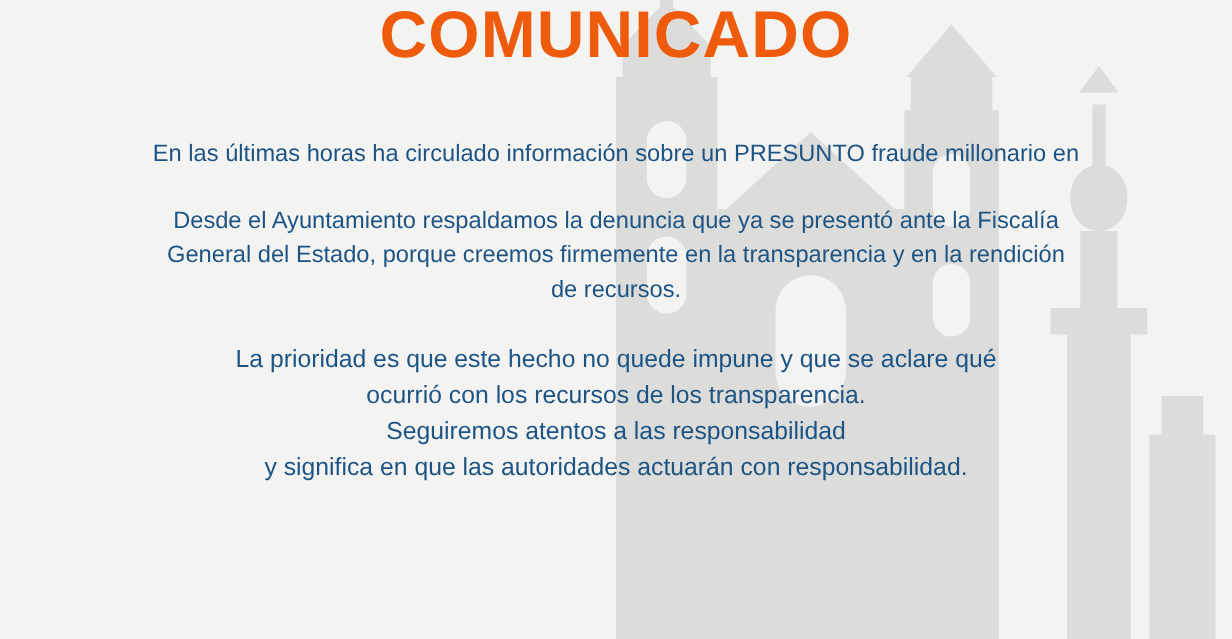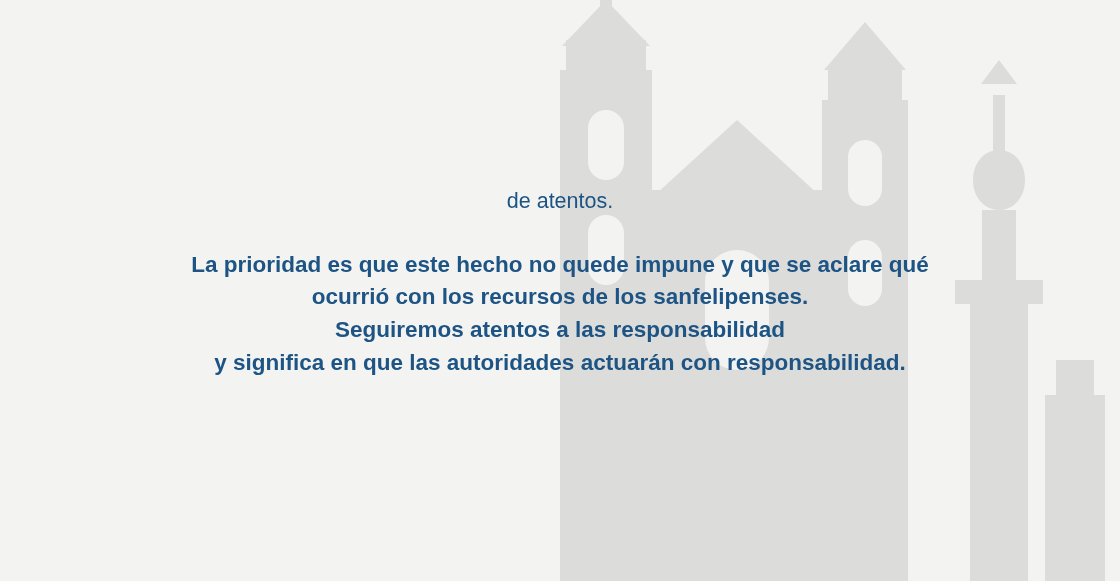--- a/index.html
+++ b/index.html
@@ -59,21 +59,21 @@
   .p1 { margin-top: 62px; }
   .p2 { margin-top: 30px; }
   .p3 { margin-top: 30px; }
   .p4 { margin-top: 32px; }
   .bold { font-weight: bold; }
   .para .linebold {
     font-weight: bold;
   }
   .p4 .l1, .p4 .l2, .p4 .l3, .p4 .l4 {
     display: block;
-    font-weight: bold;
+    font-weight: normal;
     font-size: 22.5px;
   }
 </style>
 </head>
 <body>
 
 <div class="poster">
 
   <svg class="watermark" viewBox="0 0 620 581" aria-hidden="true">
     <g fill="#dcdcda">
@@ -103,33 +103,34 @@
       <rect x="493" y="95" width="12" height="60"></rect>
       <path d="M499 60 l18 24 h-36 Z"></path>
 
       <rect x="545" y="395" width="60" height="186"></rect>
       <rect x="556" y="360" width="38" height="38"></rect>
     </g>
   </svg>
 
   <div class="content">
 
+    <h1 class="title">COMUNICADO</h1>
 
     <p class="para p1">
-      <br>
+      <span>En las últimas horas ha circulado información sobre un PRESUNTO fraude millonario en</span><br>
     </p>
 
 
     <p class="para p3">
-      <br>
-      <br>
-      <span>de atentos.</span>
+      <span>Desde el Ayuntamiento respaldamos la denuncia que ya se presentó ante la Fiscalía</span><br>
+      <span>General del Estado, porque creemos firmemente en la transparencia y en la rendición</span><br>
+      <span>de recursos.</span>
     </p>
 
     <p class="para p4">
       <span class="l1">La prioridad es que este hecho no quede impune y que se aclare qué</span>
-      <span class="l2">ocurrió con los recursos de los sanfelipenses.</span>
+      <span class="l2">ocurrió con los recursos de los transparencia.</span>
       <span class="l3">Seguiremos atentos a las responsabilidad</span>
       <span class="l4">y significa en que las autoridades actuarán con responsabilidad.</span>
     </p>
 
   </div>
 </div>
 
 </body></html>

